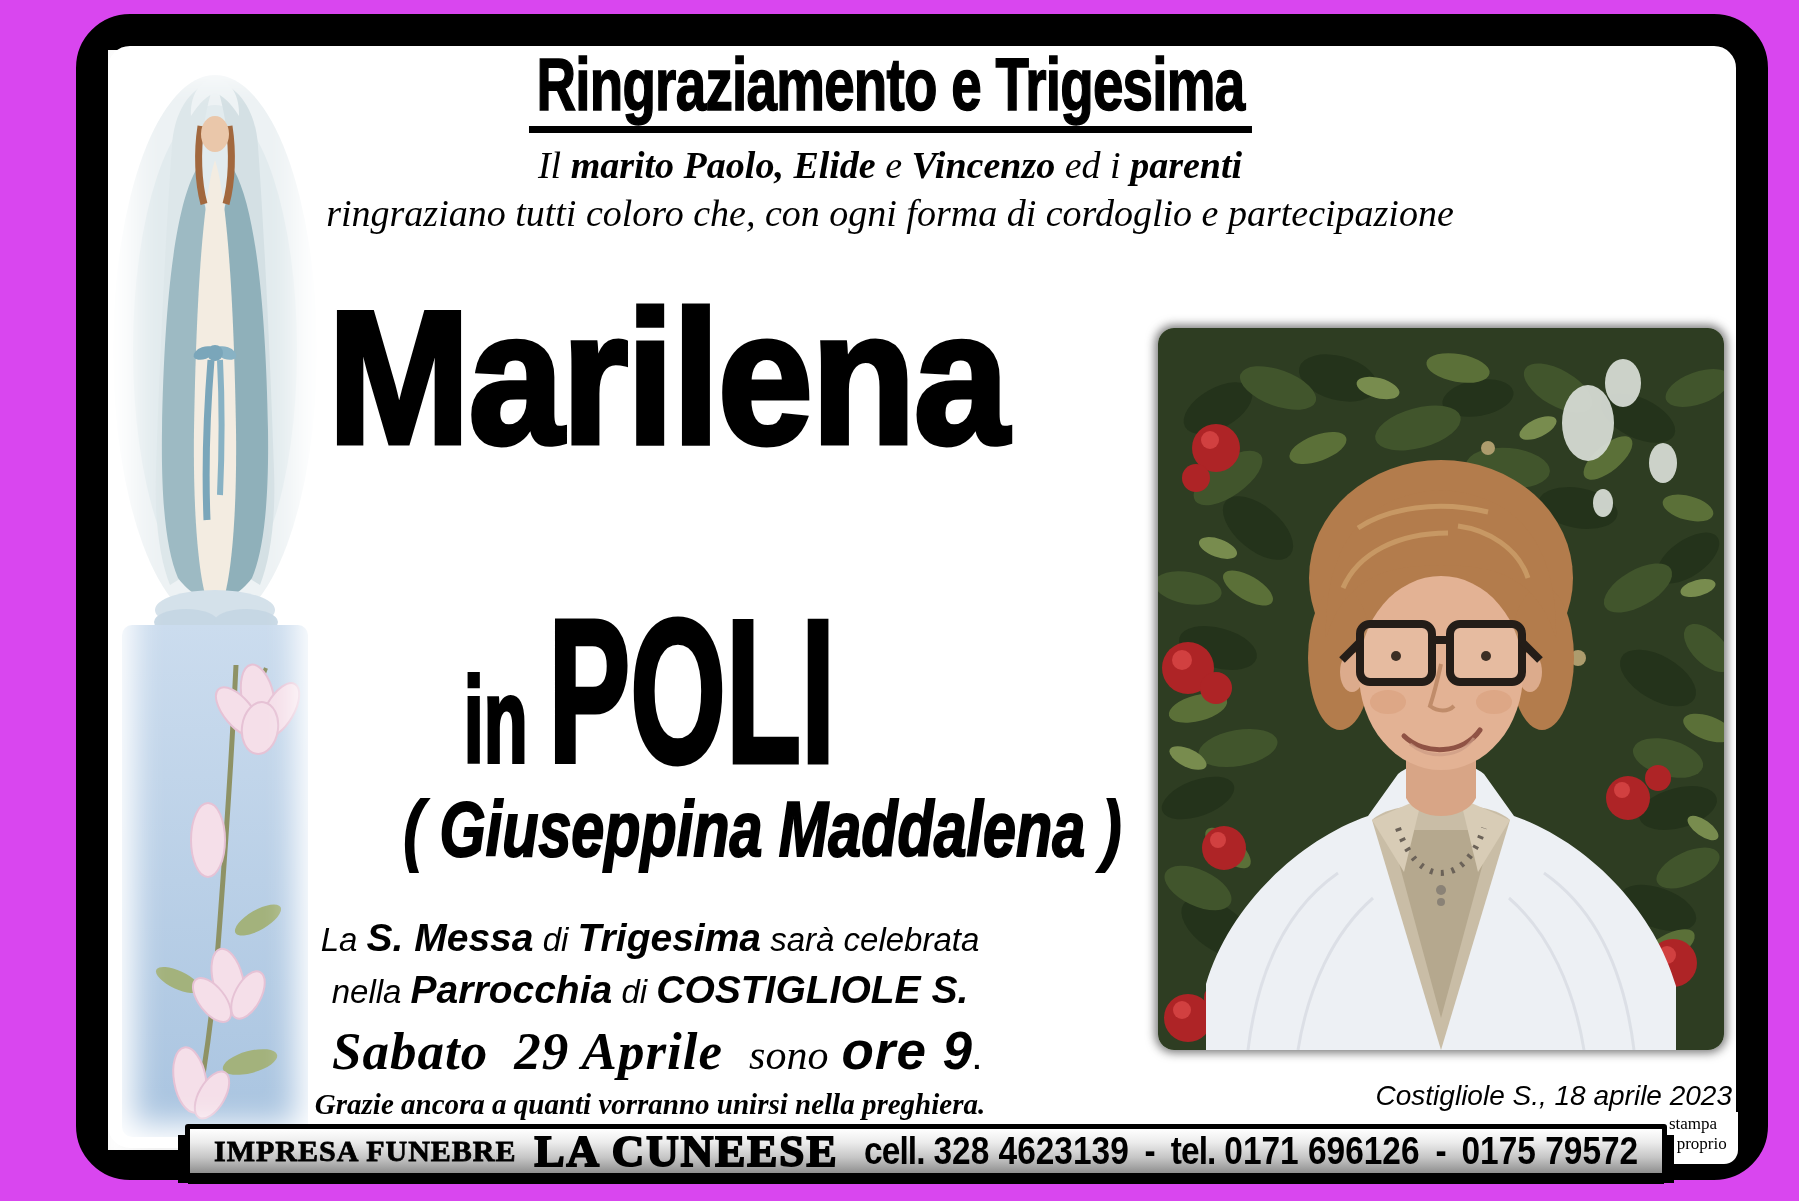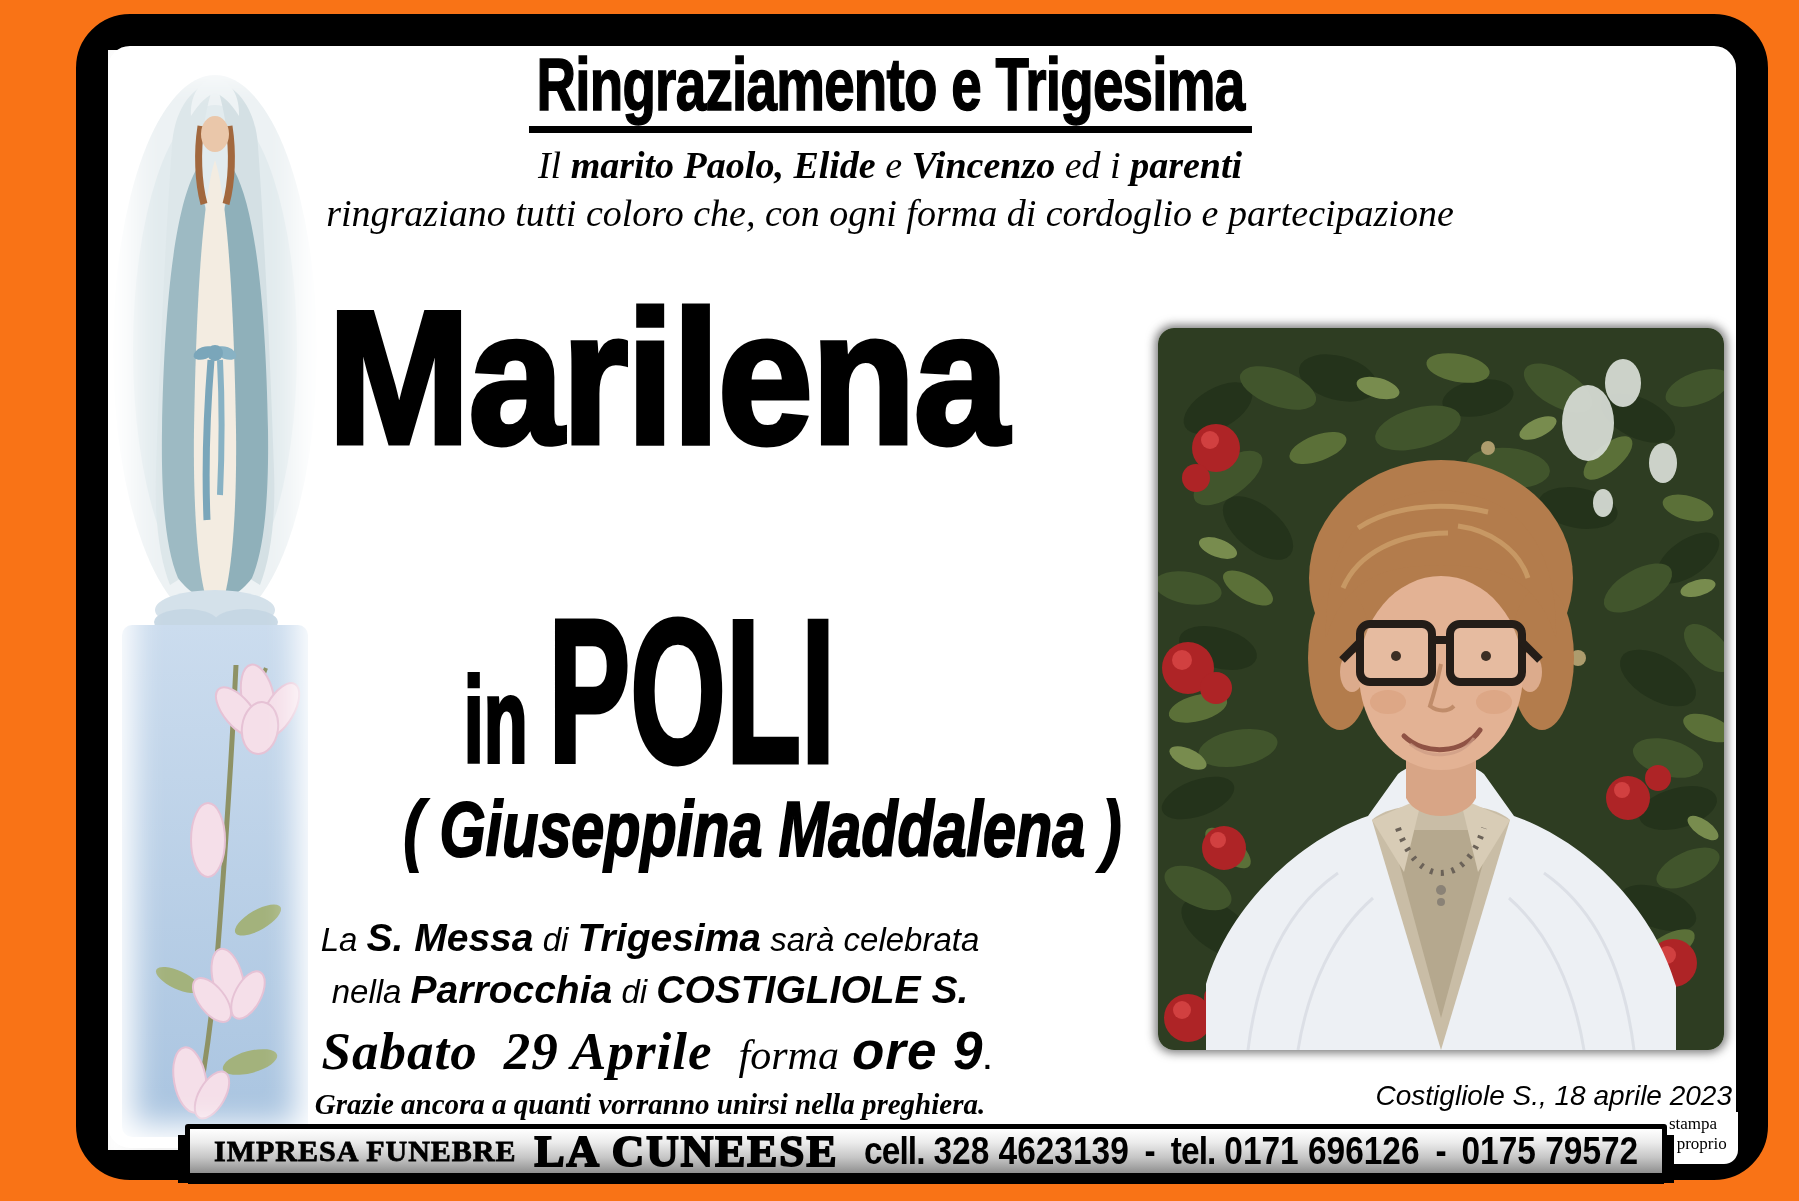--- a/index.html
+++ b/index.html
@@ -1,17 +1,17 @@
 <!DOCTYPE html>
 <html><head>
 <meta charset="utf-8">
 <style>
   html,body{margin:0;padding:0;background:#fff;}
   .canvas{
-    position:relative;width:1799px;height:1201px;background:#f97316;overflow:hidden;
+    position:relative;width:1799px;height:1201px;background:#d946ef;overflow:hidden;
     font-family:"Liberation Sans",sans-serif;color:#000;
   }
   
   .frame{
     position:absolute;left:76px;top:14px;width:1692px;height:1166px;
     border:32px solid #000;border-radius:54px;box-sizing:border-box;background:#fff;
   }
   
   .strip{position:absolute;left:108px;top:50px;width:214px;height:1100px;}
   .strip svg{display:block;width:100%;height:100%;}
@@ -160,21 +160,21 @@
 
   <div class="nameline n1"><span>Marilena</span></div>
   <div class="nameline n3">
     <span class="inner"><span class="sm">in</span><span class="lg">POLI</span></span>
   </div>
   <div class="nameline n4"><span>( Giuseppina Maddalena )</span></div>
 
   <div class="mass m1"><span>La </span><span class="b">S. Messa</span><span> di </span><span class="b">Trigesima</span><span> sarà celebrata</span></div>
   <div class="mass m2"><span>nella </span><span class="b">Parrocchia</span><span> di </span><span class="b">COSTIGLIOLE S.</span></div>
   <div class="mass m3">
-    <span class="big gap">Sabato</span><span class="big gap">29 Aprile</span><span class="gap">forma</span><span class="big">ore 9</span><span class="dot">.</span>
+    <span class="big gap">Sabato</span><span class="big gap">29 Aprile</span><span class="gap">sono</span><span class="big">ore 9</span><span class="dot">.</span>
   </div>
   <div class="thanks">Grazie ancora a quanti vorranno unirsi nella preghiera.</div>
 
   <div class="portrait">
     <svg viewBox="0 0 566 722" preserveAspectRatio="none">
       <rect width="566" height="722" fill="#2e3d22"></rect>
       <g fill="#24331b">
         <ellipse cx="60" cy="80" rx="38" ry="20" transform="rotate(-30 60 80)"></ellipse>
           <ellipse cx="180" cy="50" rx="40" ry="22" transform="rotate(15 180 50)"></ellipse>
           <ellipse cx="320" cy="70" rx="36" ry="18" transform="rotate(-10 320 70)"></ellipse>

